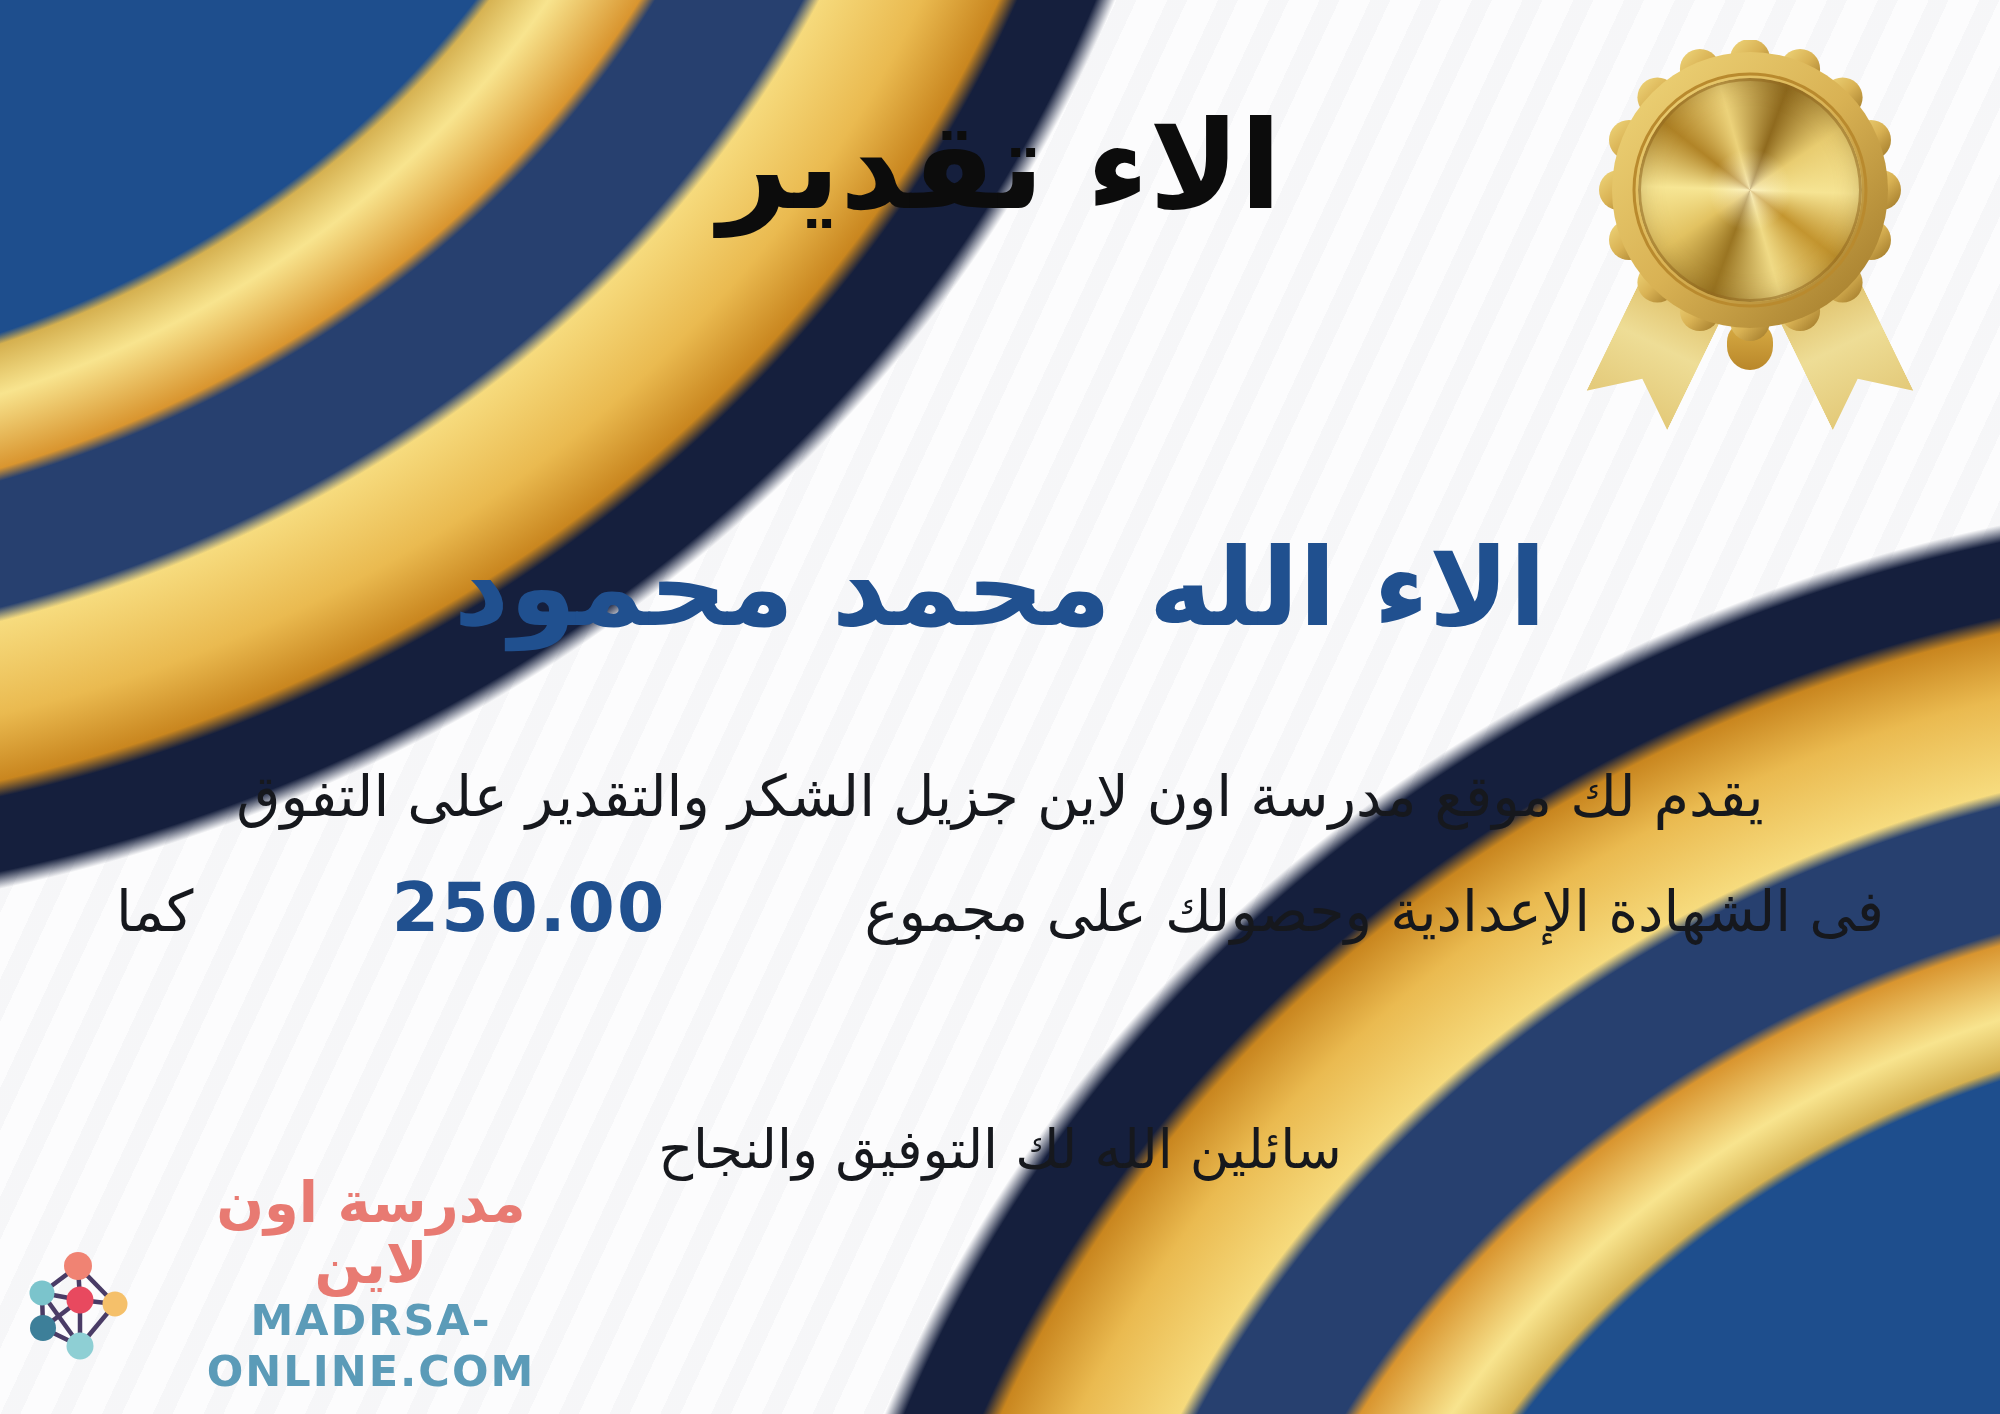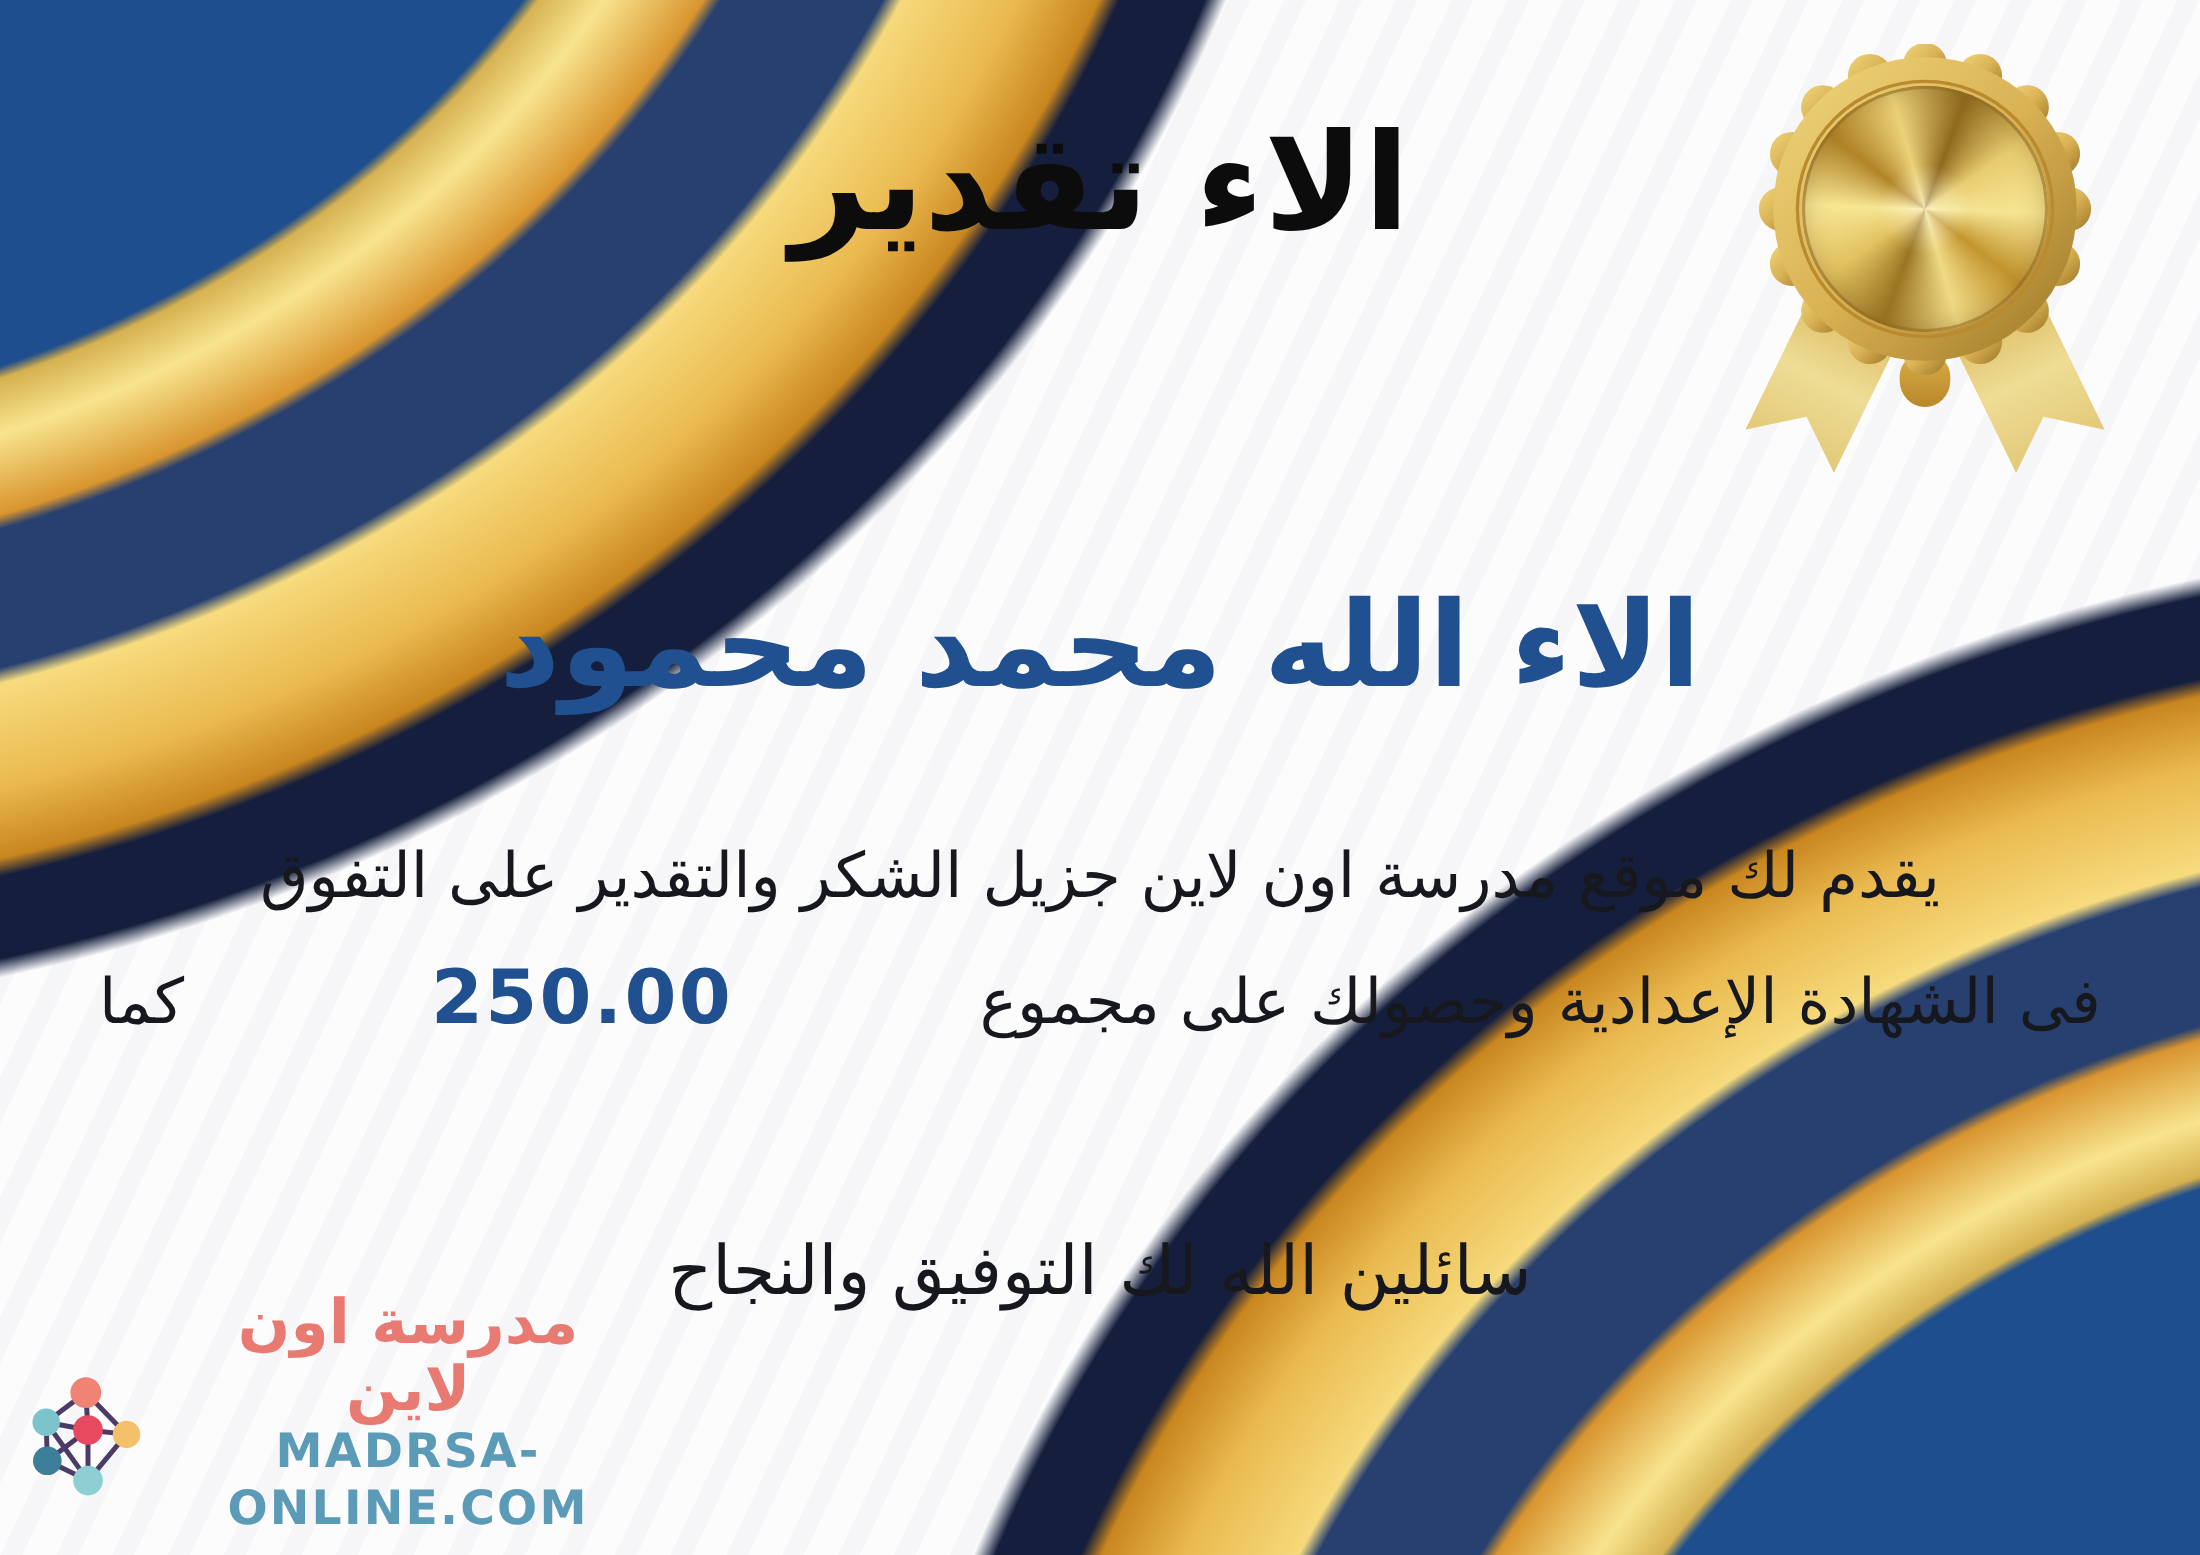--- a/index.html
+++ b/index.html
@@ -74,29 +74,29 @@
   .title {
     position:absolute; top:95px; left:0; width:100%;
     text-align:center; font-size:122px; font-weight:600; color:#0c0c0c;
     letter-spacing:1px; white-space:nowrap;
   }
   .recipient {
     position:absolute; top:525px; left:0; width:100%;
     text-align:center; font-size:108px; font-weight:700; color:#20508f;
     white-space:nowrap;
   }
-  .body-text { position:absolute; top:740px; left:0; width:100%; padding:0 62px; color:#16181d; }
+  .body-text { position:absolute; top:740px; left:0; width:100%; padding:0 88px; color:#16181d; }
   .body-line { font-size:57px; line-height:112px; text-align:center; white-space:nowrap; }
   .body-line-flex { display:flex; justify-content:space-between; align-items:baseline; padding:0 28px; }
   .score {
     color:#20508f; font-weight:700; font-size:68px; letter-spacing:2px;
   }
   .closing {
     position:absolute; top:1118px; left:0; width:100%;
-    text-align:center; font-size:62px; color:#16181d; white-space:nowrap;
+    text-align:center; font-size:54px; color:#16181d; white-space:nowrap;
   }
 
   
   .brand {
     position:absolute; left:18px; bottom:16px; width:560px; height:165px;
     display:flex; flex-direction:row-reverse; align-items:flex-end; gap:8px;
   }
   .brand-text { flex:1; text-align:center; }
   .brand-ar {
     font-size:56px; font-weight:700; color:#e87a72; line-height:1.1; letter-spacing:1px;

